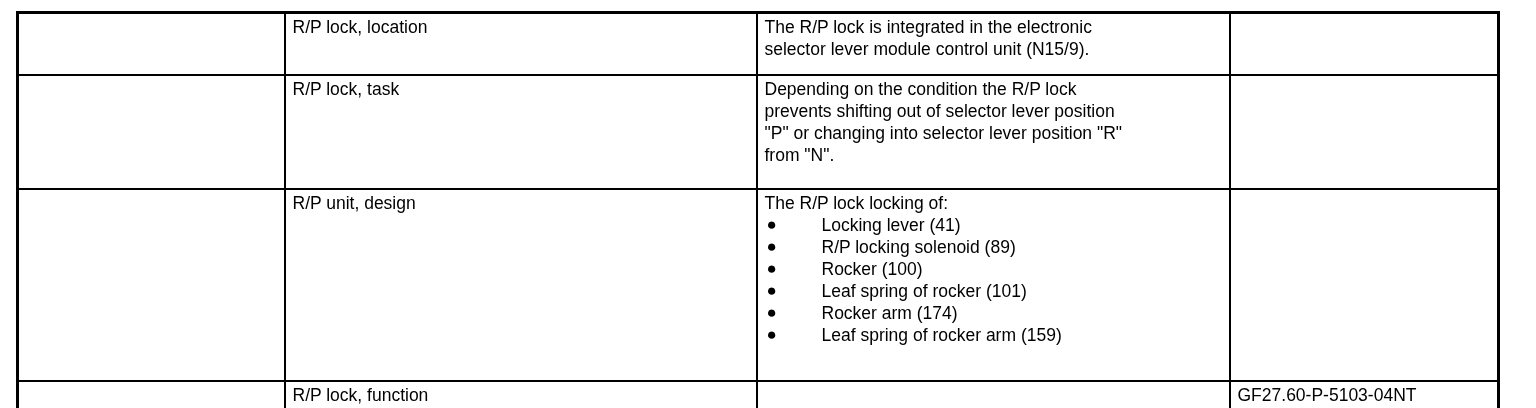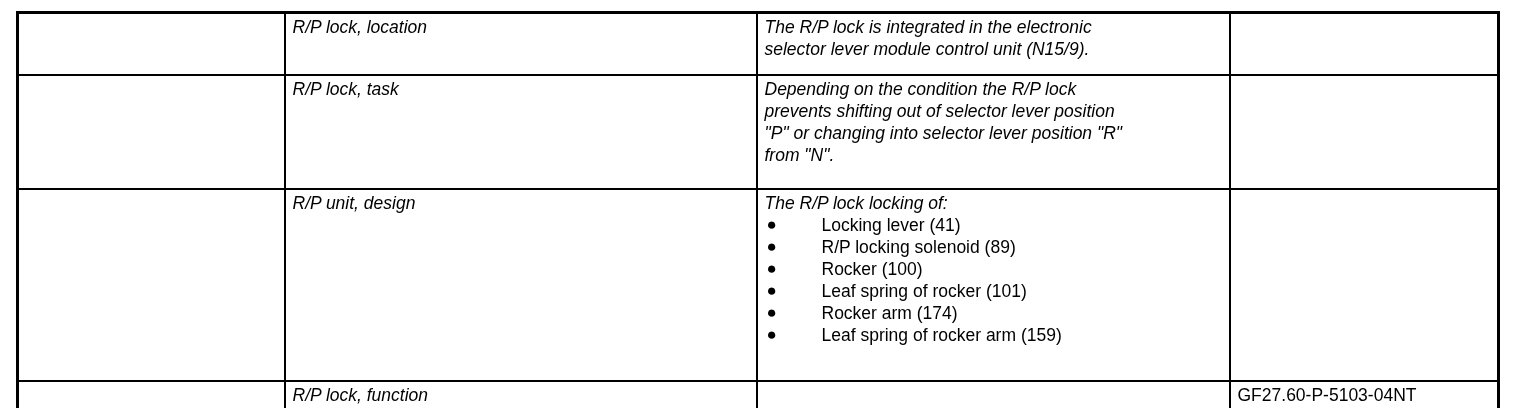--- a/index.html
+++ b/index.html
@@ -42,21 +42,21 @@
   
   table.spec-table {
     border: 3px solid #000000;
   }
   col.c-blank  { width: 267px; }
   col.c-name   { width: 472px; }
   col.c-desc   { width: 473px; }
   col.c-ref    { width: 269px; }
 
   td.cell-blank { padding: 0; }
-  td.cell-name  { white-space: nowrap; font-style: italic; }
+  td.cell-name  { white-space: nowrap; }
   td.cell-ref   { white-space: nowrap; }
 
   .row-location .cell-blank,
   .row-location .cell-name,
   .row-location .cell-desc,
   .row-location .cell-ref { height: 54px; }
 
   .row-task .cell-blank,
   .row-task .cell-name,
   .row-task .cell-desc,
@@ -68,21 +68,20 @@
   .row-design .cell-ref { height: 184px; }
 
   .row-function .cell-blank,
   .row-function .cell-name,
   .row-function .cell-desc,
   .row-function .cell-ref { height: 25px; }
 
   .desc-line {
     display: block;
     white-space: nowrap;
-    font-style: italic;
   }
   ul.part-list {
     list-style: none;
     margin: 0;
     padding: 0;
   }
   ul.part-list li {
     display: block;
     position: relative;
     padding-left: 57px;

